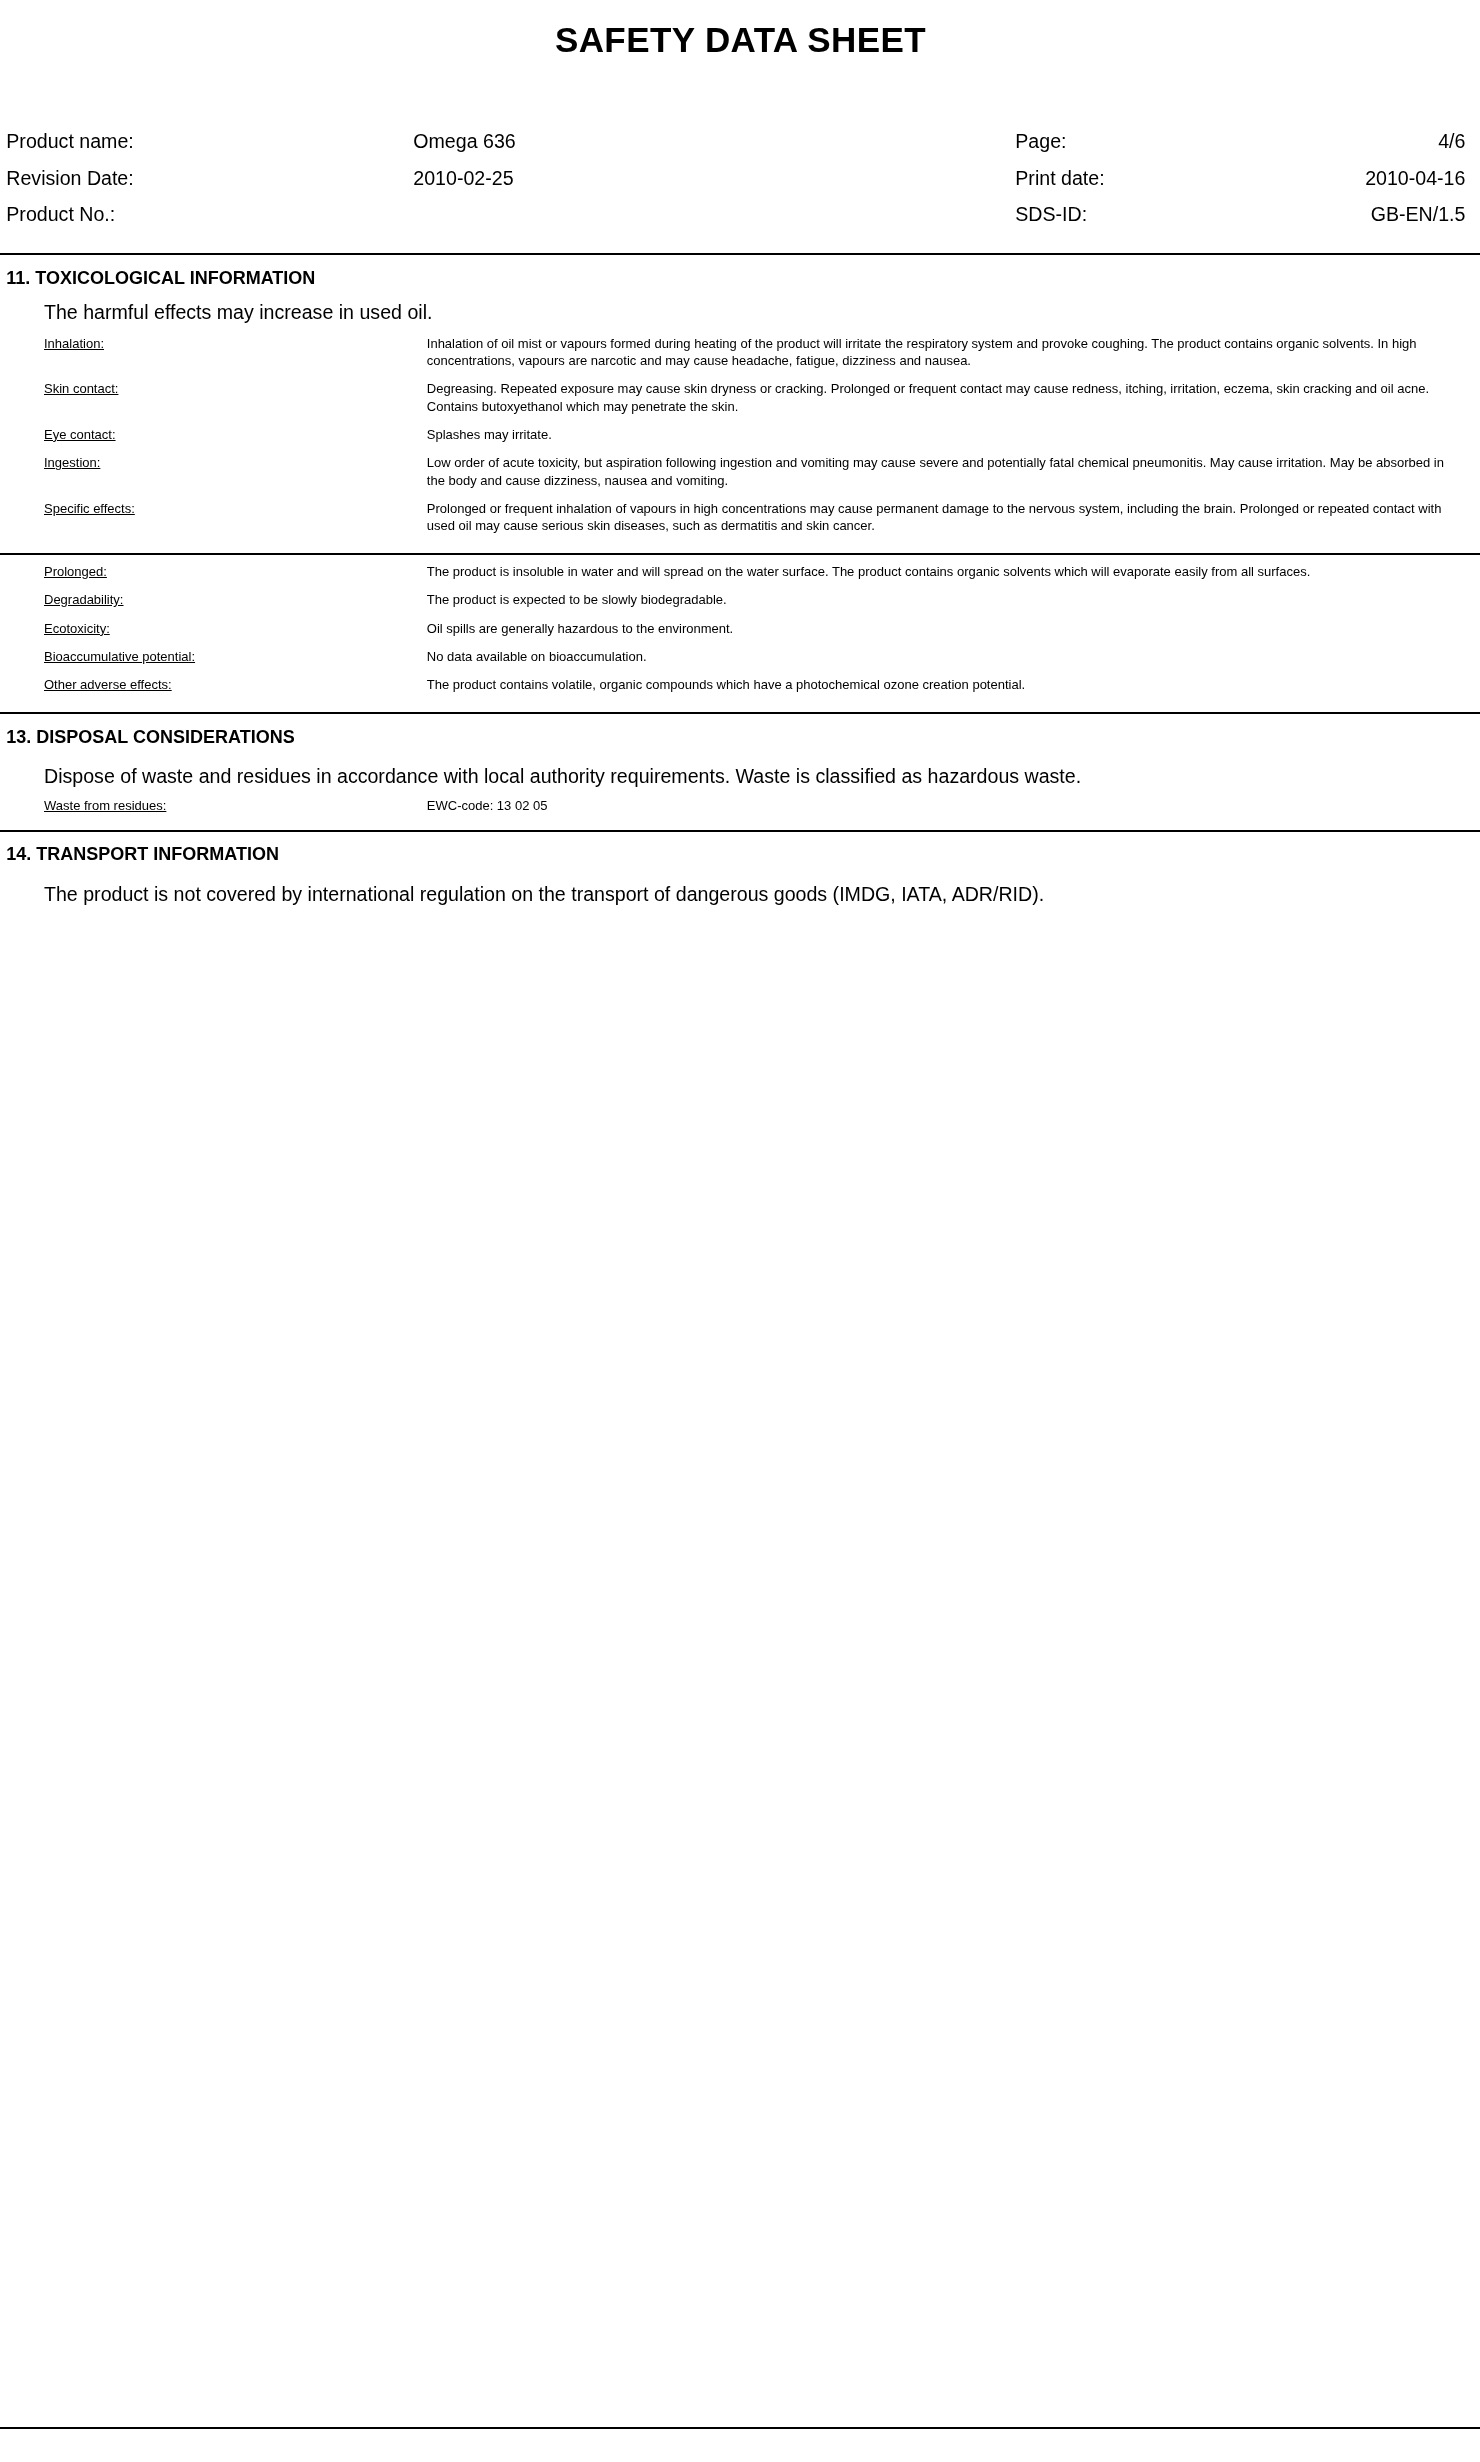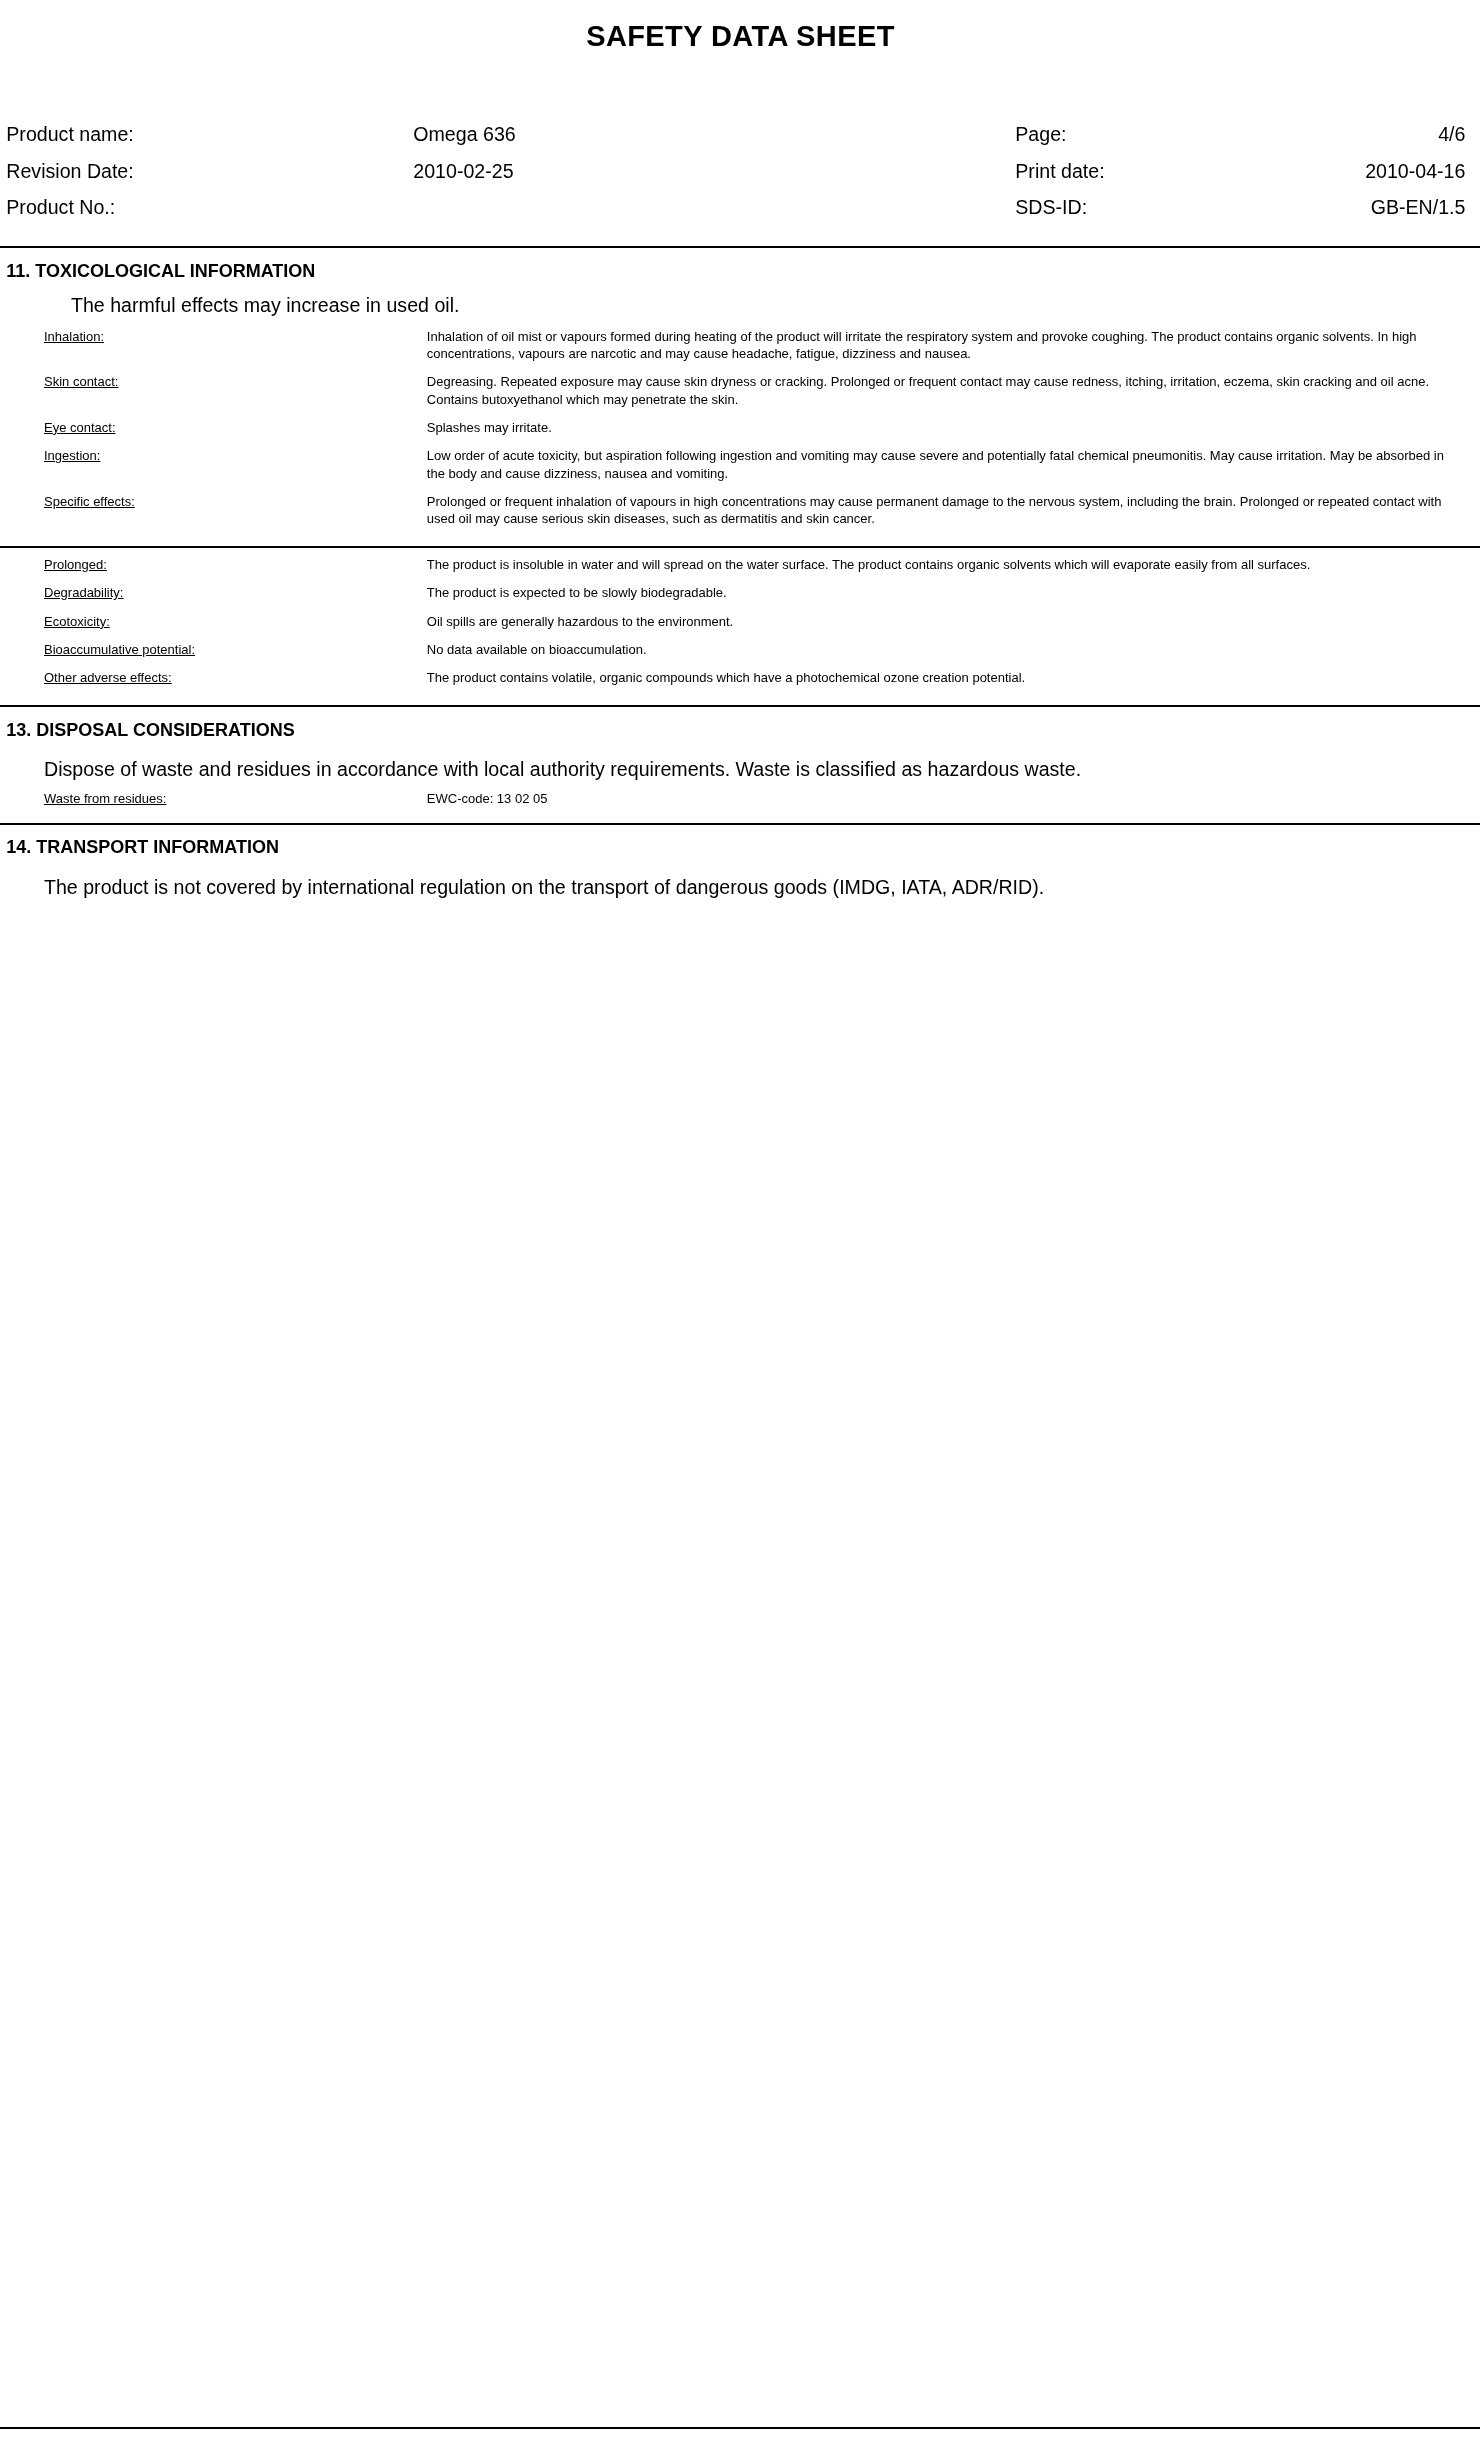--- a/index.html
+++ b/index.html
@@ -16,21 +16,21 @@
   }
   .page {
     position: relative;
     width: 1481px;
     min-height: 2462px;
     box-sizing: border-box;
     padding: 0 0 0 0;
   }
   .doc-title {
     text-align: center;
-    font-size: 29px;
+    font-size: 35px;
     font-weight: bold;
     letter-spacing: 0.4px;
     padding-top: 20.3px;
   }
   .inner {
     padding: 0 15.6px 0 6.3px;
   }
   
   .meta {
     margin-top: 70px;
@@ -59,21 +59,20 @@
     font-size: 18px;
     font-weight: bold;
     padding: 12.5px 0 7.8px 6.3px;
   }
   .section-body {
     font-size: 19.6px;
     line-height: 1.32;
   }
   .intro {
     padding: 3.1px 0 9.4px 44px;
-    margin-left: 27px;
   }
   .pairs {
     width: 100%;
     border-collapse: collapse;
     font-size: 13px;
     line-height: 1.33;
   }
   .pairs td {
     vertical-align: top;
     padding: 0 0 11px 0;

